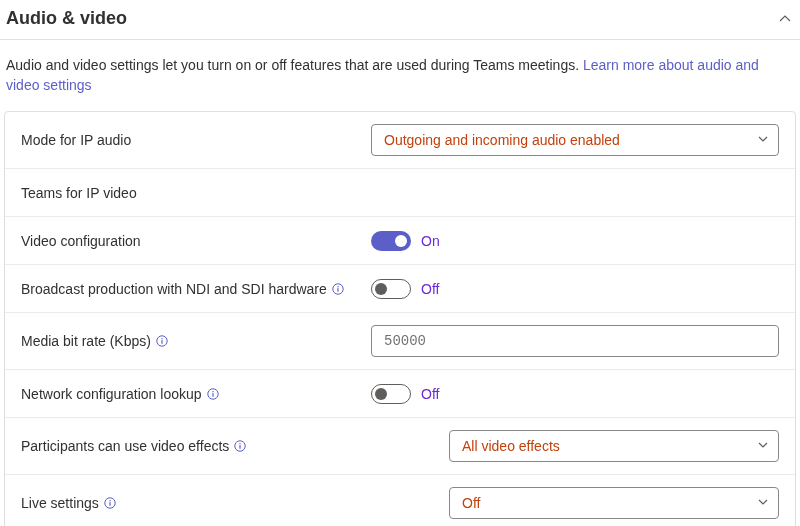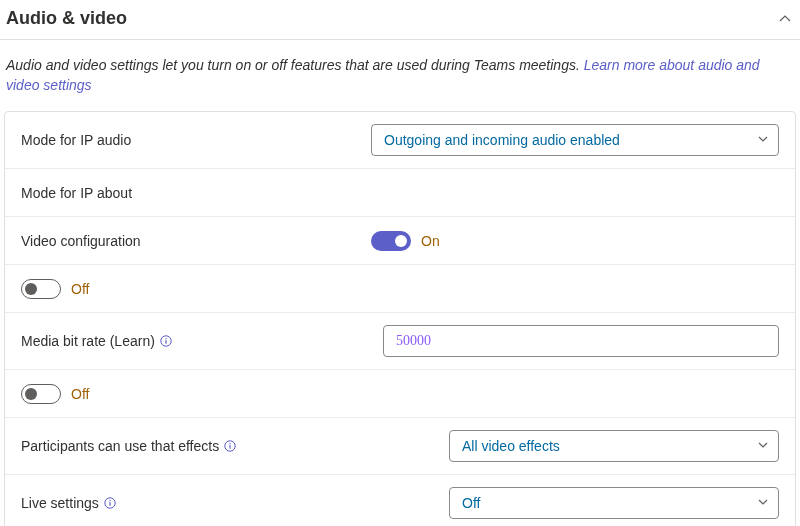--- a/index.html
+++ b/index.html
@@ -33,21 +33,20 @@
       align-items: center;
       justify-content: center;
       cursor: pointer;
       color: #605e5c;
     }
     .description {
       padding: 16px 6px 16px 6px;
       font-size: 14px;
       color: #323130;
       line-height: 1.4;
-      font-style: italic;
     }
     .description a {
       color: #5b5fc7;
       text-decoration: none;
       cursor: pointer;
     }
     .settings-panel {
       border: 1px solid #e1dfdd;
       border-radius: 4px;
       margin: 0 4px;
@@ -91,45 +90,44 @@
       position: relative;
       width: 100%;
     }
     .select-box {
       width: 100%;
       border: 1px solid #8a8886;
       border-radius: 4px;
       background: #fff;
       padding: 6px 30px 6px 12px;
       font-size: 14px;
-      color: #0369a1;
+      color: #c2410c;
       cursor: pointer;
       min-height: 32px;
       display: flex;
       align-items: center;
     }
     .select-caret {
       position: absolute;
       right: 10px;
       top: 50%;
       transform: translateY(-50%);
       pointer-events: none;
       color: #605e5c;
     }
     .text-input {
       width: 100%;
       border: 1px solid #8a8886;
       border-radius: 4px;
       background: #fff;
       padding: 6px 12px;
       font-size: 14px;
-      color: #8b5cf6;
-      font-family: Liberation Serif, serif;
+      color: #737373;
+      font-family: Liberation Mono, monospace;
       min-height: 32px;
-      margin-left: 12px;
     }
     .toggle {
       position: relative;
       width: 40px;
       height: 20px;
       border-radius: 10px;
       cursor: pointer;
       flex-shrink: 0;
     }
     .toggle.on {
@@ -150,21 +148,21 @@
     .toggle.on .toggle-thumb {
       background: #fff;
       right: 4px;
     }
     .toggle.off .toggle-thumb {
       background: #605e5c;
       left: 3px;
     }
     .toggle-label {
       font-size: 14px;
-      color: #a16207;
+      color: #6d28d9;
     }
     .select-narrow {
       max-width: 330px;
       margin-left: auto;
       width: 100%;
     }
     .right-col {
       flex: 1;
       display: flex;
       justify-content: flex-start;
@@ -199,70 +197,90 @@
         <span class="select-caret">
           <svg width="12" height="12" viewBox="0 0 12 12">
               <path d="M2 4 L6 8 L10 4" fill="none" stroke="currentColor" stroke-width="1.2"></path>
             </svg>
         </span>
       </div>
     </div>
   </div>
 
   <div class="setting-row">
-    <div class="setting-label">Mode for IP about</div>
+    <div class="setting-label">Teams for IP video</div>
   </div>
 
   <div class="setting-row">
     <div class="setting-label">Video configuration</div>
     <div class="setting-control">
       <div class="toggle on">
         <div class="toggle-thumb"></div>
       </div>
       <span class="toggle-label">On</span>
     </div>
   </div>
 
   <div class="setting-row">
+    <div class="setting-label">
+      <span>Broadcast production with NDI and SDI hardware</span>
+      <span class="info-icon">
+        <svg width="12" height="12" viewBox="0 0 12 12">
+            <circle cx="6" cy="6" r="5.2" fill="none" stroke="currentColor" stroke-width="1"></circle>
+            <circle cx="6" cy="3.7" r="0.7" fill="currentColor"></circle>
+            <rect x="5.4" y="5.2" width="1.2" height="3.5" fill="currentColor"></rect>
+          </svg>
+      </span>
+    </div>
     <div class="setting-control">
       <div class="toggle off">
         <div class="toggle-thumb"></div>
       </div>
       <span class="toggle-label">Off</span>
     </div>
   </div>
 
   <div class="setting-row">
     <div class="setting-label">
-      <span>Media bit rate (Learn)</span>
+      <span>Media bit rate (Kbps)</span>
       <span class="info-icon">
         <svg width="12" height="12" viewBox="0 0 12 12">
             <circle cx="6" cy="6" r="5.2" fill="none" stroke="currentColor" stroke-width="1"></circle>
             <circle cx="6" cy="3.7" r="0.7" fill="currentColor"></circle>
             <rect x="5.4" y="5.2" width="1.2" height="3.5" fill="currentColor"></rect>
           </svg>
       </span>
     </div>
     <div class="setting-control">
       <input class="text-input" type="text" value="50000" style="">
     </div>
   </div>
 
   <div class="setting-row">
+    <div class="setting-label">
+      <span>Network configuration lookup</span>
+      <span class="info-icon">
+        <svg width="12" height="12" viewBox="0 0 12 12">
+            <circle cx="6" cy="6" r="5.2" fill="none" stroke="currentColor" stroke-width="1"></circle>
+            <circle cx="6" cy="3.7" r="0.7" fill="currentColor"></circle>
+            <rect x="5.4" y="5.2" width="1.2" height="3.5" fill="currentColor"></rect>
+          </svg>
+      </span>
+    </div>
     <div class="setting-control">
       <div class="toggle off">
         <div class="toggle-thumb"></div>
       </div>
       <span class="toggle-label">Off</span>
     </div>
   </div>
 
   <div class="setting-row">
     <div class="setting-label">
-      <span>Participants can use that effects</span>
+      <span>Participants can use video effects</span>
       <span class="info-icon">
         <svg width="12" height="12" viewBox="0 0 12 12">
             <circle cx="6" cy="6" r="5.2" fill="none" stroke="currentColor" stroke-width="1"></circle>
             <circle cx="6" cy="3.7" r="0.7" fill="currentColor"></circle>
             <rect x="5.4" y="5.2" width="1.2" height="3.5" fill="currentColor"></rect>
           </svg>
       </span>
     </div>
     <div class="right-col align-right">
       <div class="select-wrapper select-narrow">

